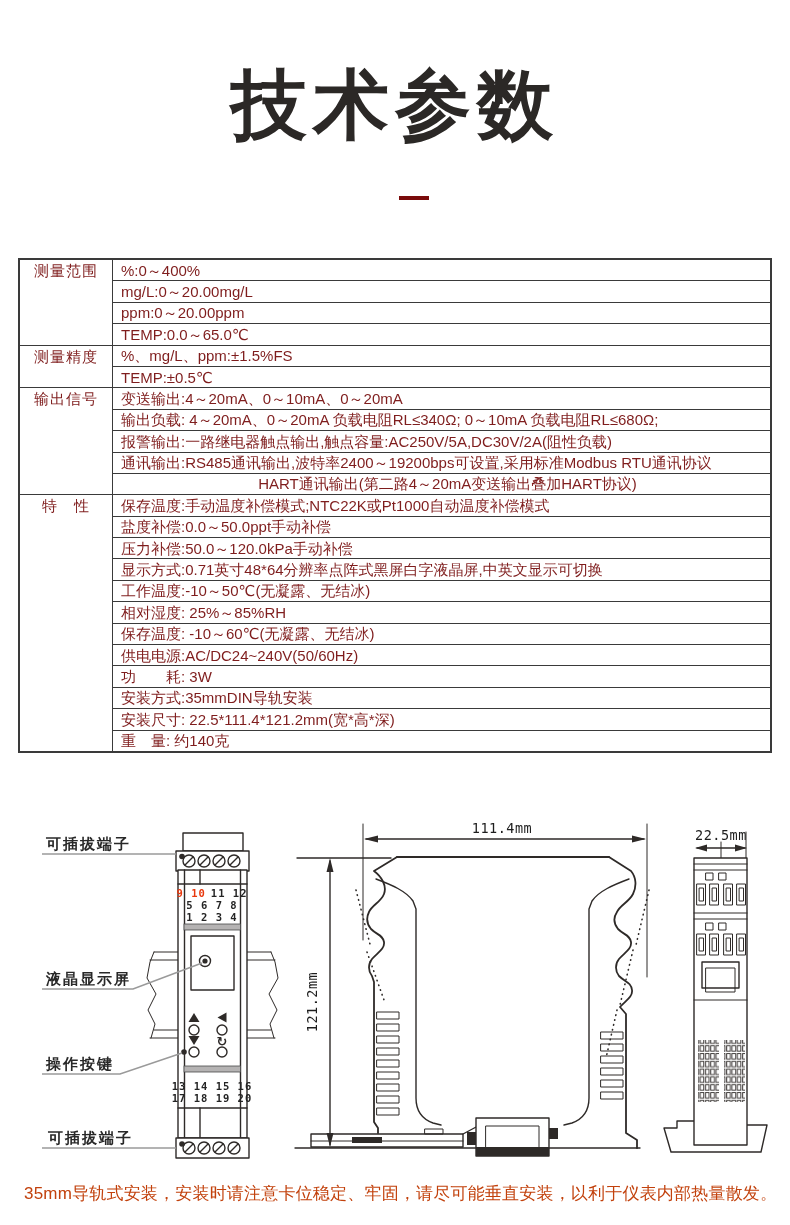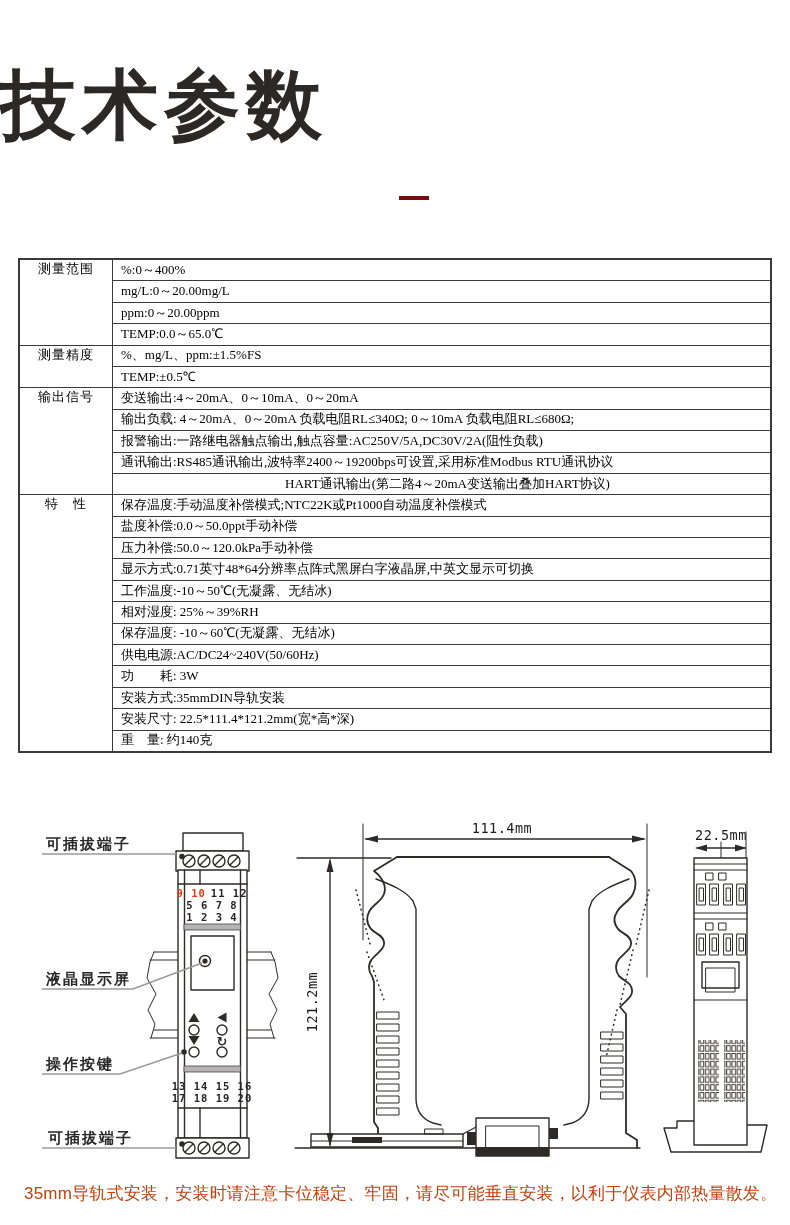--- a/index.html
+++ b/index.html
@@ -5,37 +5,37 @@
   html,body{margin:0;padding:0;}
   body{
     width:790px;height:1225px;position:relative;background:#ffffff;
     font-family:"Liberation Sans","DejaVu Sans",sans-serif;
     overflow:hidden;
   }
   .page{position:absolute;inset:0;}
   
   .page-title{
     position:absolute;top:56px;left:0;width:100%;
-    font-size:76px;font-weight:900;letter-spacing:6px;
+    text-align:center;font-size:76px;font-weight:900;letter-spacing:6px;
     color:#2b2826;margin:0;line-height:1.3;
   }
   .title-dash{
     position:absolute;top:196px;left:399px;width:30px;height:4px;
     background:var(--accent-red,#7a0b0b);
   }
   
   table.spec{
     position:absolute;top:258px;left:18px;width:754px;
     border-collapse:collapse;table-layout:fixed;
     border:2px solid #3a3a3a;
   }
   .spec td{
     border:1.5px solid #3a3a3a;
-    font-size:13px;color:#000000;height:20.4px;line-height:1.15;
-    padding:0 0 0 8px;white-space:nowrap;overflow:hidden;font-family:Liberation Serif, serif;
+    font-size:15px;color:#7f1d1d;height:20.4px;line-height:1.15;
+    padding:0 0 0 8px;white-space:nowrap;overflow:hidden;
   }
   .spec td.lbl{
     width:92px;text-align:center;vertical-align:top;
     padding:2px 0 0 0;letter-spacing:1px;font-weight:500;
   }
   .spec td.center{text-align:center;padding-left:12px;}
   
   .dim-title{
     position:absolute;top:776px;left:0;width:100%;margin:0;
     text-align:center;font-size:24px;font-weight:500;letter-spacing:2px;color:#141414;
@@ -119,21 +119,21 @@
       <tr>
           <td class="val">压力补偿:50.0～120.0kPa手动补偿</td>
         </tr>
       <tr>
           <td class="val">显示方式:0.71英寸48*64分辨率点阵式黑屏白字液晶屏,中英文显示可切换</td>
         </tr>
       <tr>
           <td class="val">工作温度:-10～50℃(无凝露、无结冰)</td>
         </tr>
       <tr>
-          <td class="val">相对湿度: 25%～39%RH</td>
+          <td class="val">相对湿度: 25%～85%RH</td>
         </tr>
       <tr>
           <td class="val">保存温度: -10～60℃(无凝露、无结冰)</td>
         </tr>
       <tr>
           <td class="val">供电电源:AC/DC24~240V(50/60Hz)</td>
         </tr>
       <tr>
           <td class="val">功　　耗: 3W</td>
         </tr>

